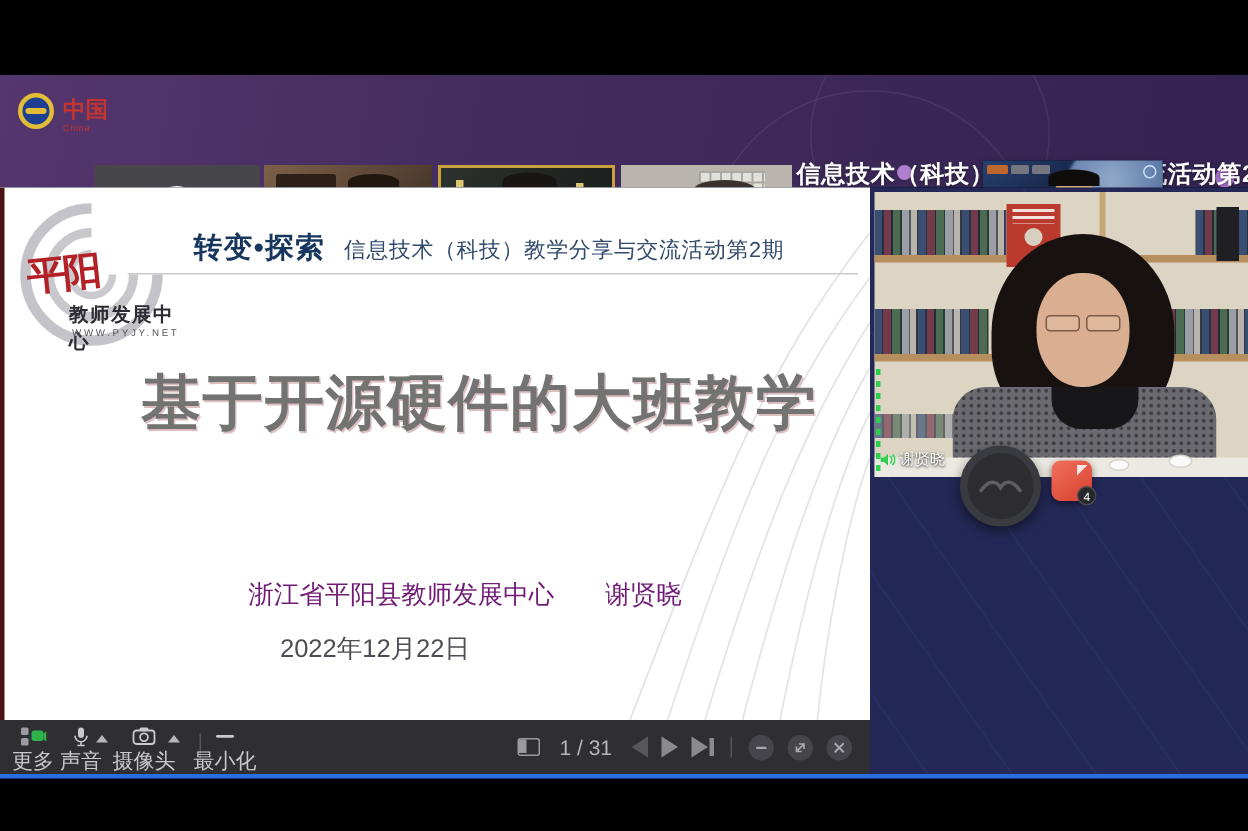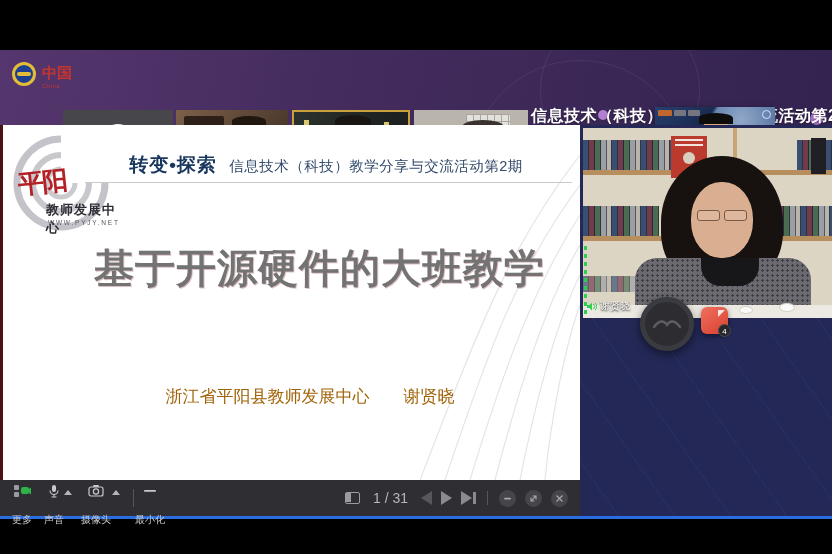--- a/index.html
+++ b/index.html
@@ -47,21 +47,21 @@
   
   .slide{position:absolute;left:0;top:0;width:580px;height:355px;background:#fff;overflow:hidden;}
   .slide-edge{position:absolute;left:0;top:0;width:3px;height:355px;background:#4a1212;}
   .slide-header{position:absolute;left:80px;top:27px;width:492px;text-align:center;white-space:nowrap;}
   .sh-bold{font-size:19px;font-weight:800;color:#17365d;letter-spacing:1px;}
   .sh-rest{font-size:14.5px;color:#31496b;margin-left:8px;letter-spacing:.5px;}
   .slide-rule{position:absolute;left:85px;top:57px;right:8px;height:1px;background:#c9c9cd;}
   .slide-title{position:absolute;left:94px;top:116px;font-size:40px;font-weight:800;color:#737373;
                letter-spacing:1px;white-space:nowrap;text-shadow:1px 1px 0 rgba(120,0,10,.25);}
   .slide-org{position:absolute;left:140px;top:260px;width:340px;display:flex;justify-content:center;gap:34px;
-             font-size:17px;color:#a16207;white-space:nowrap;}
+             font-size:17px;color:#701a75;white-space:nowrap;}
   .slide-date{position:absolute;left:120px;top:296px;width:260px;text-align:center;font-size:17px;color:#4c4c55;}
   .pylogo{position:absolute;left:6px;top:6px;width:120px;height:110px;}
   .py-cn{position:absolute;left:12px;top:34px;font-family:"DejaVu Serif",serif;font-size:26px;font-weight:bold;
          color:#b32025;transform:rotate(-6deg);letter-spacing:-2px;}
   .py-org{position:absolute;left:40px;top:70px;font-size:13px;font-weight:bold;color:#2c2c34;letter-spacing:1px;}
   .py-url{position:absolute;left:42px;top:88px;font-size:6.5px;color:#55555c;letter-spacing:1.8px;}
 
   
   .speaker{position:absolute;left:583px;top:3px;width:249px;height:190px;background:#ddd5c4;overflow:hidden;}
   .sp-scene{position:absolute;inset:0;filter:blur(.5px) saturate(.95);}
@@ -95,21 +95,21 @@
   .file-btn{position:absolute;left:118px;top:182px;width:27px;height:27px;border-radius:6px;
             background:linear-gradient(145deg,#f0705e,#d8402f);box-shadow:0 2px 5px rgba(0,0,0,.5);z-index:8;}
   .file-fold{position:absolute;right:3px;top:3px;width:0;height:0;border-left:7px solid rgba(255,255,255,.85);
              border-bottom:7px solid transparent;}
   .file-badge{position:absolute;right:-3px;bottom:-3px;width:13px;height:13px;border-radius:50%;background:#26262b;
               color:#fff;font-size:8px;line-height:13px;text-align:center;border:1px solid #4a4a50;}
 
   
   .toolbar{position:absolute;left:0;top:480px;width:580px;height:36px;background:#2f2f33;z-index:9;}
   .tool{position:absolute;top:4px;display:flex;flex-direction:column;align-items:center;width:40px;}
-  .tool .lbl{font-size:10px;color:#c9c9cd;margin-top:15px;white-space:nowrap;}
+  .tool .lbl{font-size:14px;color:#c9c9cd;margin-top:1px;white-space:nowrap;}
   .caret{position:absolute;top:10px;width:0;height:0;border-left:4px solid transparent;border-right:4px solid transparent;
          border-bottom:5px solid #b5b5ba;}
   .tdivider{position:absolute;left:133px;top:9px;width:1px;height:18px;background:#55555a;}
   .pgroup{position:absolute;left:345px;top:0;height:36px;display:flex;align-items:center;gap:9px;}
   .panel-icon{width:15px;height:12px;border:1.5px solid #9a9aa0;border-radius:2px;position:relative;}
   .panel-icon:before{content:"";position:absolute;left:0;top:0;width:5px;height:9px;background:#9a9aa0;}
   .pagetxt{font-size:14px;color:#b5b5ba;white-space:nowrap;margin:0 4px;}
   .tri{width:0;height:0;border-top:7px solid transparent;border-bottom:7px solid transparent;}
   .tri-left{border-right:11px solid #57575c;}
   .tri-right{border-left:11px solid #8a8a90;}
@@ -230,20 +230,21 @@
         <span class="sh-rest">信息技术（科技）教学分享与交流活动第2期</span>
       </div>
       <div class="slide-rule"></div>
 
       <div class="slide-title">基于开源硬件的大班教学</div>
 
       <div class="slide-org">
         <span>浙江省平阳县教师发展中心</span>
         <span>谢贤晓</span>
       </div>
+      <div class="slide-date">2022年12月22日</div>
     </div>
 
     <div class="speaker">
       <div class="sp-scene">
         <div class="books" style="left:0;top:12px;width:88px;"></div>
         <div class="books" style="left:214px;top:12px;width:35px;"></div>
         <div class="shelfboard" style="top:42px;"></div>
         <div class="books" style="left:0;top:78px;width:76px;"></div>
         <div class="books" style="left:160px;top:78px;width:89px;"></div>
         <div class="shelfboard" style="top:108px;"></div>

